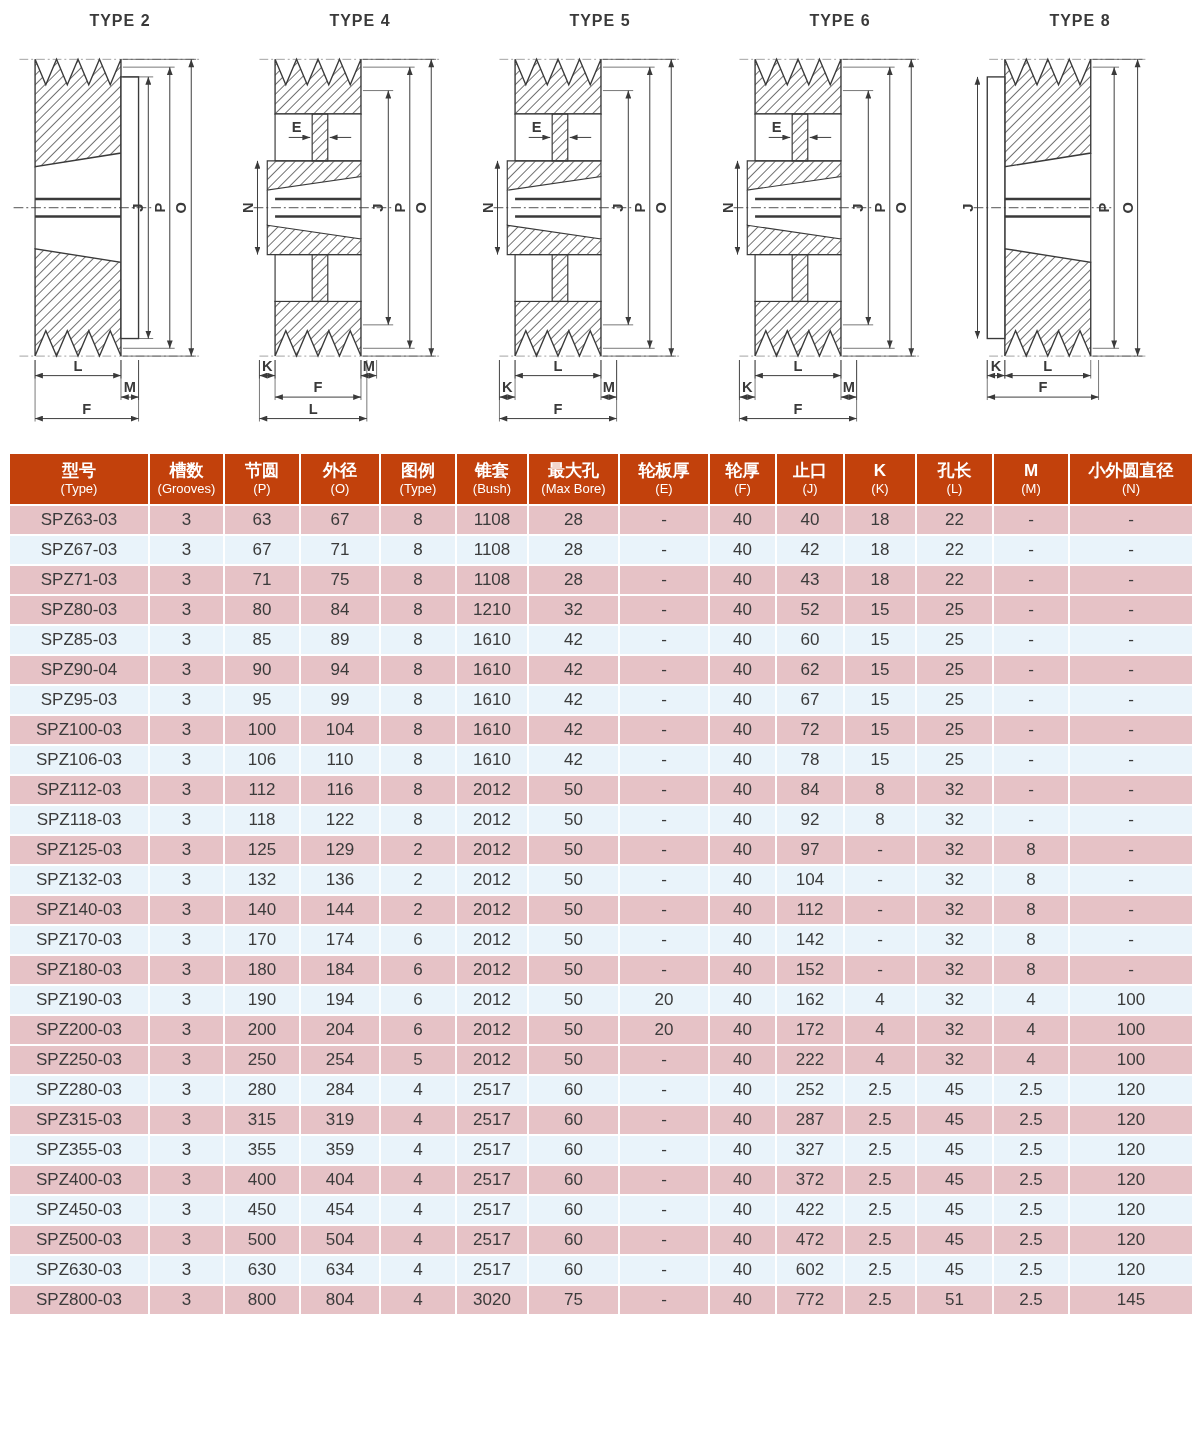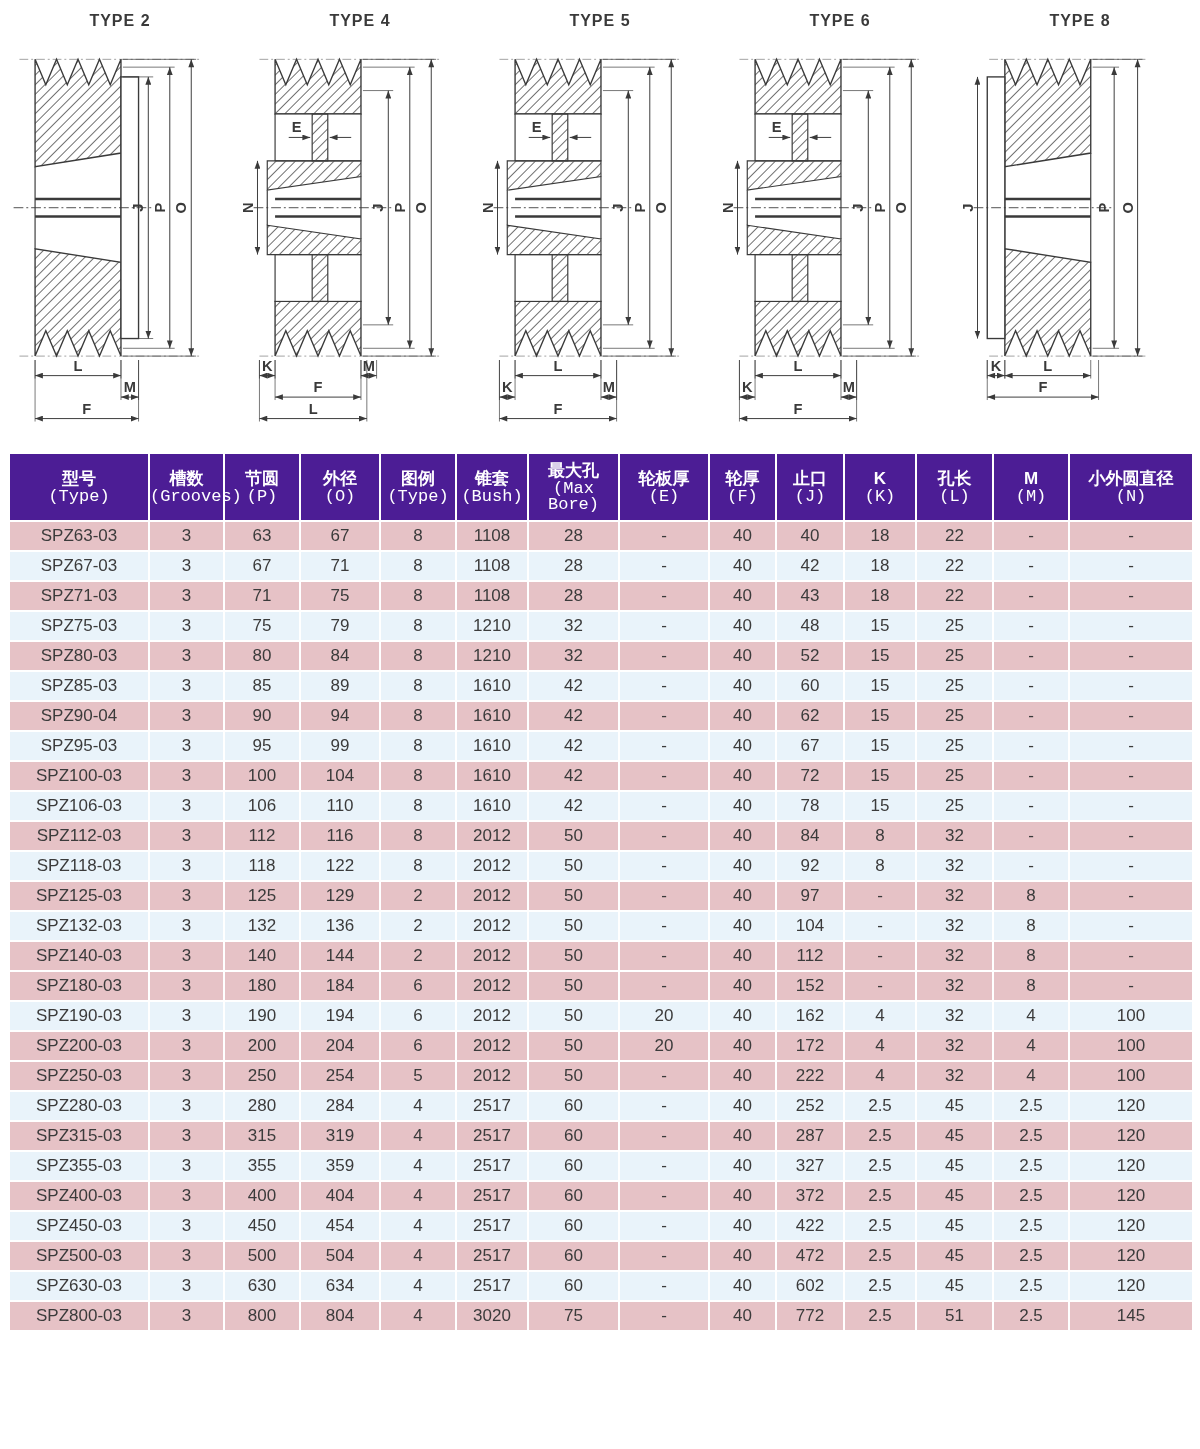--- a/index.html
+++ b/index.html
@@ -7,23 +7,23 @@
     width:1200px;height:1449px;overflow:hidden;background:#ffffff;
     font-family:"Liberation Sans","DejaVu Sans",sans-serif;
   }
   .drawings{display:flex;height:448px;padding-top:4px;}
   .figure{flex:1;display:flex;flex-direction:column;align-items:center;}
   .figure-title{font-size:16px;font-weight:bold;color:#3a3a3a;letter-spacing:1px;margin:8px 0 2px 0;}
   .figure svg{display:block;}
   .table-wrap{margin:0 8px;}
   table{width:1184px;border-collapse:collapse;table-layout:fixed;}
   th,td{border:2px solid #ffffff;text-align:center;vertical-align:middle;padding:0;}
-  thead th{background:#4c1d95;color:#ffffff;padding:6px 0 7px 0;}
+  thead th{background:#c2410c;color:#ffffff;padding:6px 0 7px 0;}
   thead .zh{font-size:17px;font-weight:bold;line-height:21px;}
-  thead .en{font-size:17px;font-weight:normal;line-height:16px;font-family:Liberation Mono, monospace;}
+  thead .en{font-size:13px;font-weight:normal;line-height:16px;}
   tbody td{height:28px;font-size:17px;color:#3b3b3b;}
   tbody tr.pink td{background:#e6c2c6;}
   tbody tr.blue td{background:#e9f3fa;}
 </style>
 </head>
 <body>
 
 <div class="drawings">
     <div class="figure">
       <div class="figure-title">TYPE 2</div>
@@ -437,36 +437,20 @@
           <td>1108</td>
           <td>28</td>
           <td>-</td>
           <td>40</td>
           <td>43</td>
           <td>18</td>
           <td>22</td>
           <td>-</td>
           <td>-</td>
         </tr>
-        <tr class="blue">
-          <td>SPZ75-03</td>
-          <td>3</td>
-          <td>75</td>
-          <td>79</td>
-          <td>8</td>
-          <td>1210</td>
-          <td>32</td>
-          <td>-</td>
-          <td>40</td>
-          <td>48</td>
-          <td>15</td>
-          <td>25</td>
-          <td>-</td>
-          <td>-</td>
-        </tr>
         <tr class="pink">
           <td>SPZ80-03</td>
           <td>3</td>
           <td>80</td>
           <td>84</td>
           <td>8</td>
           <td>1210</td>
           <td>32</td>
           <td>-</td>
           <td>40</td>
@@ -624,20 +608,36 @@
           <td>SPZ140-03</td>
           <td>3</td>
           <td>140</td>
           <td>144</td>
           <td>2</td>
           <td>2012</td>
           <td>50</td>
           <td>-</td>
           <td>40</td>
           <td>112</td>
+          <td>-</td>
+          <td>32</td>
+          <td>8</td>
+          <td>-</td>
+        </tr>
+        <tr class="blue">
+          <td>SPZ170-03</td>
+          <td>3</td>
+          <td>170</td>
+          <td>174</td>
+          <td>6</td>
+          <td>2012</td>
+          <td>50</td>
+          <td>-</td>
+          <td>40</td>
+          <td>142</td>
           <td>-</td>
           <td>32</td>
           <td>8</td>
           <td>-</td>
         </tr>
         <tr class="pink">
           <td>SPZ180-03</td>
           <td>3</td>
           <td>180</td>
           <td>184</td>

